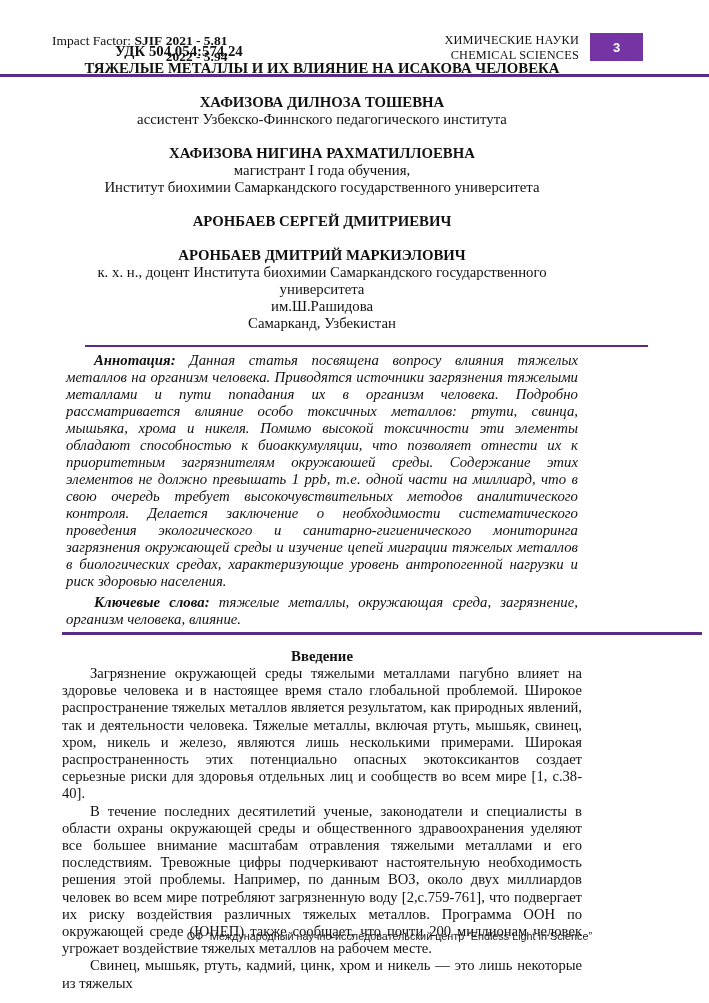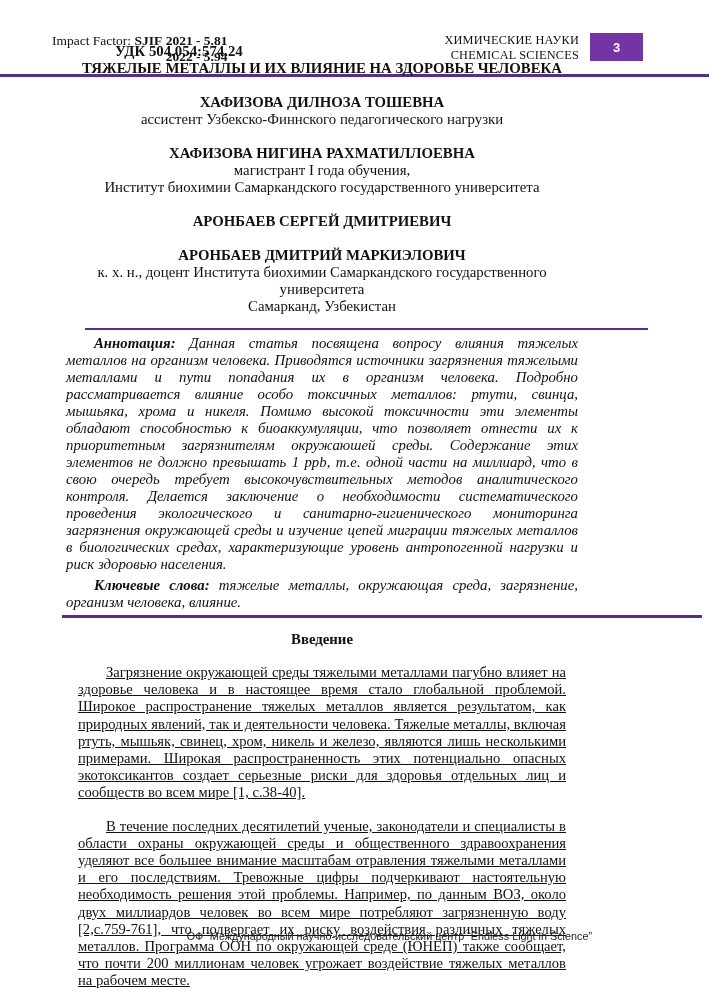--- a/index.html
+++ b/index.html
@@ -67,22 +67,22 @@
     margin:4px;font-style:italic;font-size:14.8px;line-height:17px;
     text-align:justify;text-indent:28px;
   }
   .abstract .lbl{font-weight:bold;}
 
   .sec-h{
     font-size:14.8px;line-height:17px;font-weight:bold;
     text-align:center;margin:13px 0 0 0;
   }
   .body-p{
-    margin:16px;font-size:14.6px;line-height:17.2px;
-    text-align:justify;text-indent:28px;text-decoration:underline;
+    margin:0;font-size:14.6px;line-height:17.2px;
+    text-align:justify;text-indent:28px;
   }
 
   .ftr{
     position:absolute;top:930px;right:51px;
     font-family:"Liberation Sans", sans-serif;
     font-size:10.8px;color:#222222;white-space:nowrap;
   }
 </style>
 </head>
 <body>
@@ -101,40 +101,41 @@
     <div class="hdr-right">
       <div>ХИМИЧЕСКИЕ НАУКИ</div>
       <div>CHEMICAL SCIENCES</div>
     </div>
     <div class="badge">3</div>
   </header>
   <div class="top-rule"></div>
 
   <main>
     <div class="udc">УДК 504.054:574.24</div>
-    <h1 class="title">ТЯЖЕЛЫЕ МЕТАЛЛЫ И ИХ ВЛИЯНИЕ НА ЗДОРОВЬЕ ЧЕЛОВЕКА</h1>
+    <h1 class="title">ТЯЖЕЛЫЕ МЕТАЛЛЫ И ИХ ВЛИЯНИЕ НА ИСАКОВА ЧЕЛОВЕКА</h1>
 
     <div class="author">
       <div class="a-name">ХАФИЗОВА ДИЛНОЗА ТОШЕВНА</div>
-      <div class="a-affil">ассистент Узбекско-Финнского педагогического нагрузки</div>
+      <div class="a-affil">ассистент Узбекско-Финнского педагогического института</div>
     </div>
 
     <div class="author">
       <div class="a-name">ХАФИЗОВА НИГИНА РАХМАТИЛЛОЕВНА</div>
       <div class="a-affil">магистрант I года обучения,</div>
       <div class="a-affil">Институт биохимии Самаркандского государственного университета</div>
     </div>
 
     <div class="author">
       <div class="a-name">АРОНБАЕВ СЕРГЕЙ ДМИТРИЕВИЧ</div>
     </div>
 
     <div class="author">
       <div class="a-name">АРОНБАЕВ ДМИТРИЙ МАРКИЭЛОВИЧ</div>
       <div class="a-affil">к. х. н., доцент Института биохимии Самаркандского государственного университета</div>
+      <div class="a-affil">им.Ш.Рашидова</div>
       <div class="a-affil">Самарканд, Узбекистан</div>
     </div>
 
     <div class="sep sep1"></div>
 
     <p class="abstract">
       <b class="lbl">Аннотация:</b>
       <span>Данная статья посвящена вопросу влияния тяжелых металлов на организм человека. Приводятся источники загрязнения тяжелыми металлами и пути попадания их в организм человека. Подробно рассматривается влияние особо токсичных металлов: ртути, свинца, мышьяка, хрома и никеля. Помимо высокой токсичности эти элементы обладают способностью к биоаккумуляции, что позволяет отнести их к приоритетным загрязнителям окружаюшей среды. Содержание этих элементов не должно превышать 1 ppb, т.е. одной части на миллиард, что в свою очередь требует высокочувствительных методов аналитического контроля. Делается заключение о необходимости систематического проведения экологического и санитарно-гигиенического мониторинга загрязнения окружающей среды и изучение цепей миграции тяжелых металлов в биологических средах, характеризующие уровень антропогенной нагрузки и риск здоровью населения.</span>
     </p>
     <p class="abstract">

